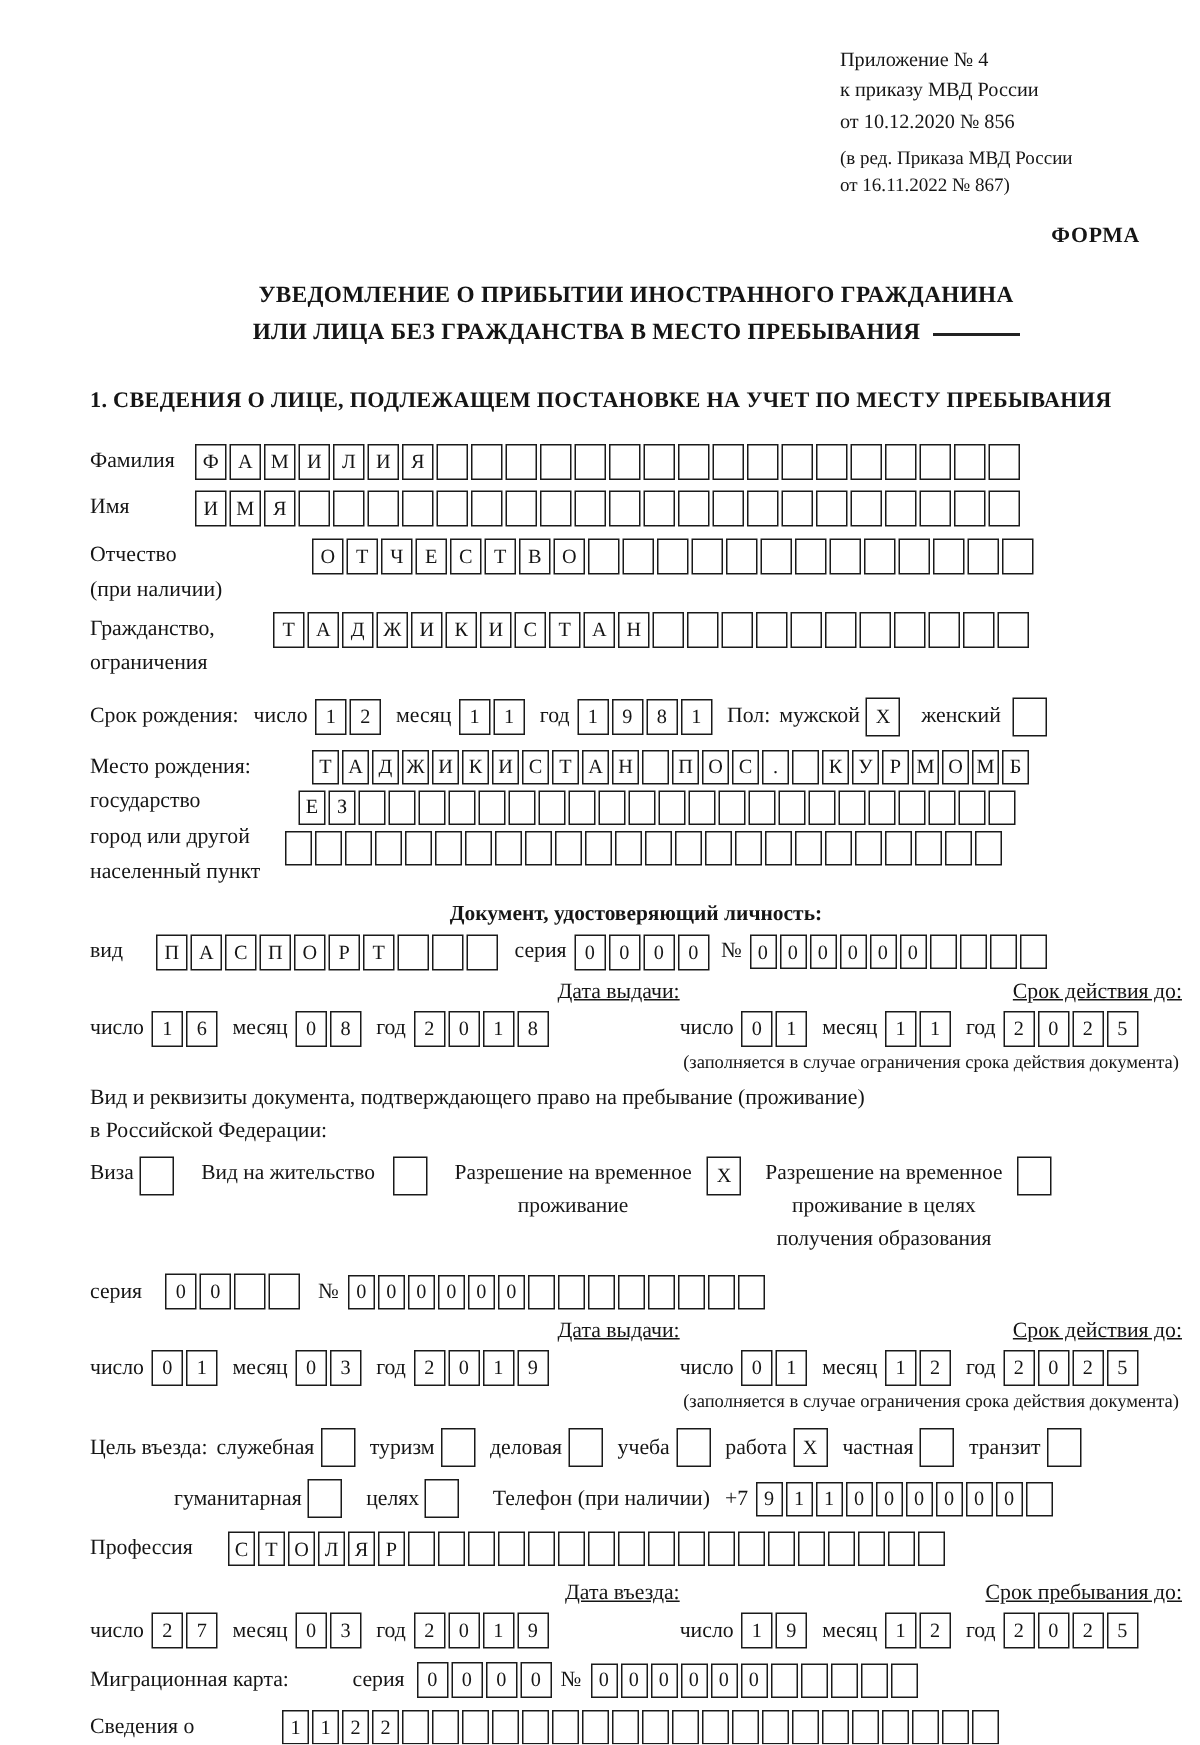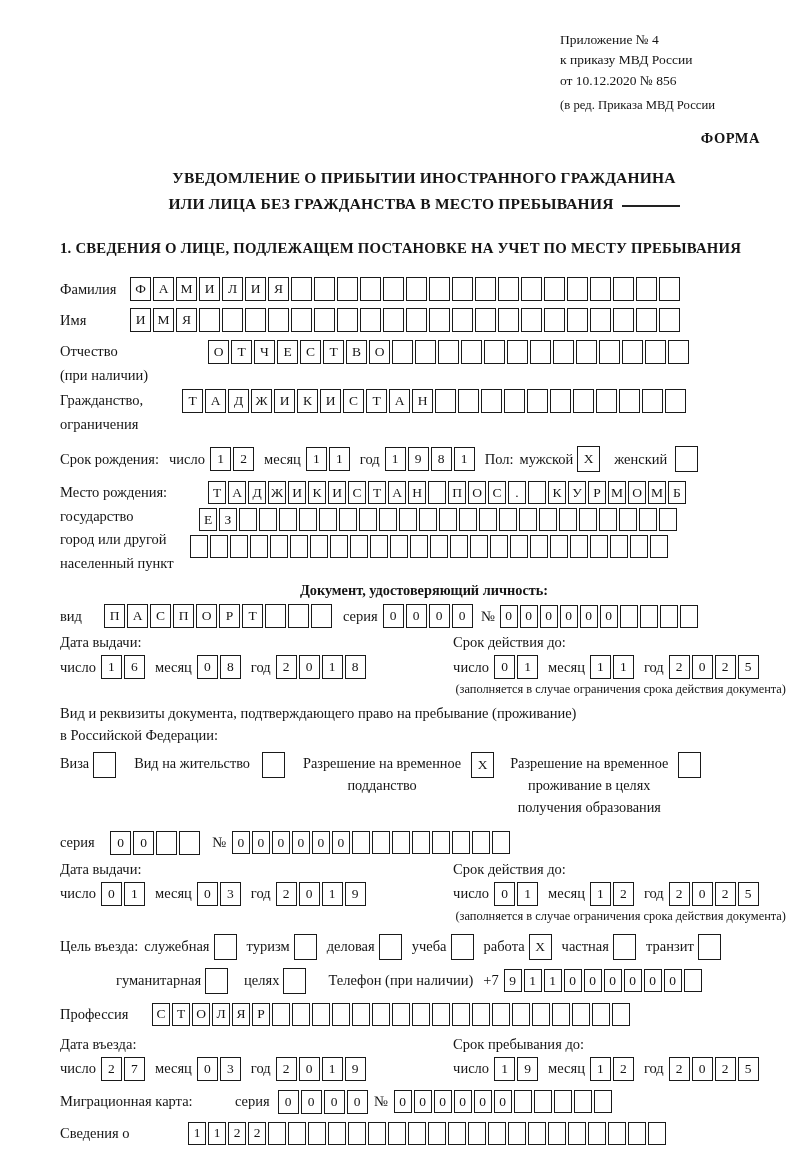--- a/index.html
+++ b/index.html
@@ -27,21 +27,21 @@
   .sm .cell { width:18px; height:23px; border-width:1.6px; }
   .cbx .cell { width:23px; height:26px; }
 
   .dg { display:inline-flex; align-items:center; }
   .dg .w { margin:0 5px 0 8px; font-size:14.5px; }
   .dg .w:first-child { margin-left:0; }
 
   .twocol { display:flex; margin-top:6px; }
   .col-l { width:54%; }
   .col-r { width:46%; }
-  .dg-head { text-align:left; font-size:14.5px; margin-bottom:4px; }
+  .dg-head { text-align:right; font-size:14.5px; margin-bottom:4px;text-decoration:underline; }
   .note { font-size:12.4px; text-align:right; margin-top:3px; padding-right:2px; }
 
   .labcol { flex:0 0 auto; font-size:14.5px; line-height:1.62; }
   .stack { display:flex; flex-direction:column; }
   .stack .crow { margin-top:4px; }
 
   .opt { display:flex; align-items:flex-start; }
   .opt-lines { display:flex; flex-direction:column; text-align:center; font-size:14.3px; line-height:1.55; }
   .opts { display:flex; align-items:flex-start; margin-top:8px; }
 
@@ -53,20 +53,21 @@
 <body>
 
 <div class="page">
 
   <div class="hdr">
     <div>Приложение № 4</div>
     <div>к приказу МВД России</div>
     <div>от 10.12.2020 № 856</div>
     <div class="rev">
       <div>(в ред. Приказа МВД России</div>
+      <div>от 16.11.2022 № 867)</div>
     </div>
   </div>
   <div class="forma">ФОРМА</div>
 
   <div class="title">
     <div>УВЕДОМЛЕНИЕ О ПРИБЫТИИ ИНОСТРАННОГО ГРАЖДАНИНА</div>
     <div><span>ИЛИ ЛИЦА БЕЗ ГРАЖДАНСТВА В МЕСТО ПРЕБЫВАНИЯ</span><span class="uline"></span></div>
   </div>
 
   <div class="sec1">1. СВЕДЕНИЯ О ЛИЦЕ, ПОДЛЕЖАЩЕМ ПОСТАНОВКЕ НА УЧЕТ ПО МЕСТУ ПРЕБЫВАНИЯ</div>
@@ -415,21 +416,21 @@
       <span class="opt-lines">
           <span>Вид на жительство</span>
         </span>
       <span class="cells cbx" style="margin-left:12px">
           <span class="cell"></span>
         </span>
     </span>
     <span class="opt" style="margin-left:16px">
       <span class="opt-lines">
         <span>Разрешение на временное</span>
-        <span>подданство</span>
+        <span>проживание</span>
       </span>
       <span class="cells cbx" style="margin-left:10px">
           <span class="cell">X</span>
         </span>
     </span>
     <span class="opt" style="margin-left:14px">
       <span class="opt-lines">
         <span>Разрешение на временное</span>
         <span>проживание в целях</span>
         <span>получения образования</span>

